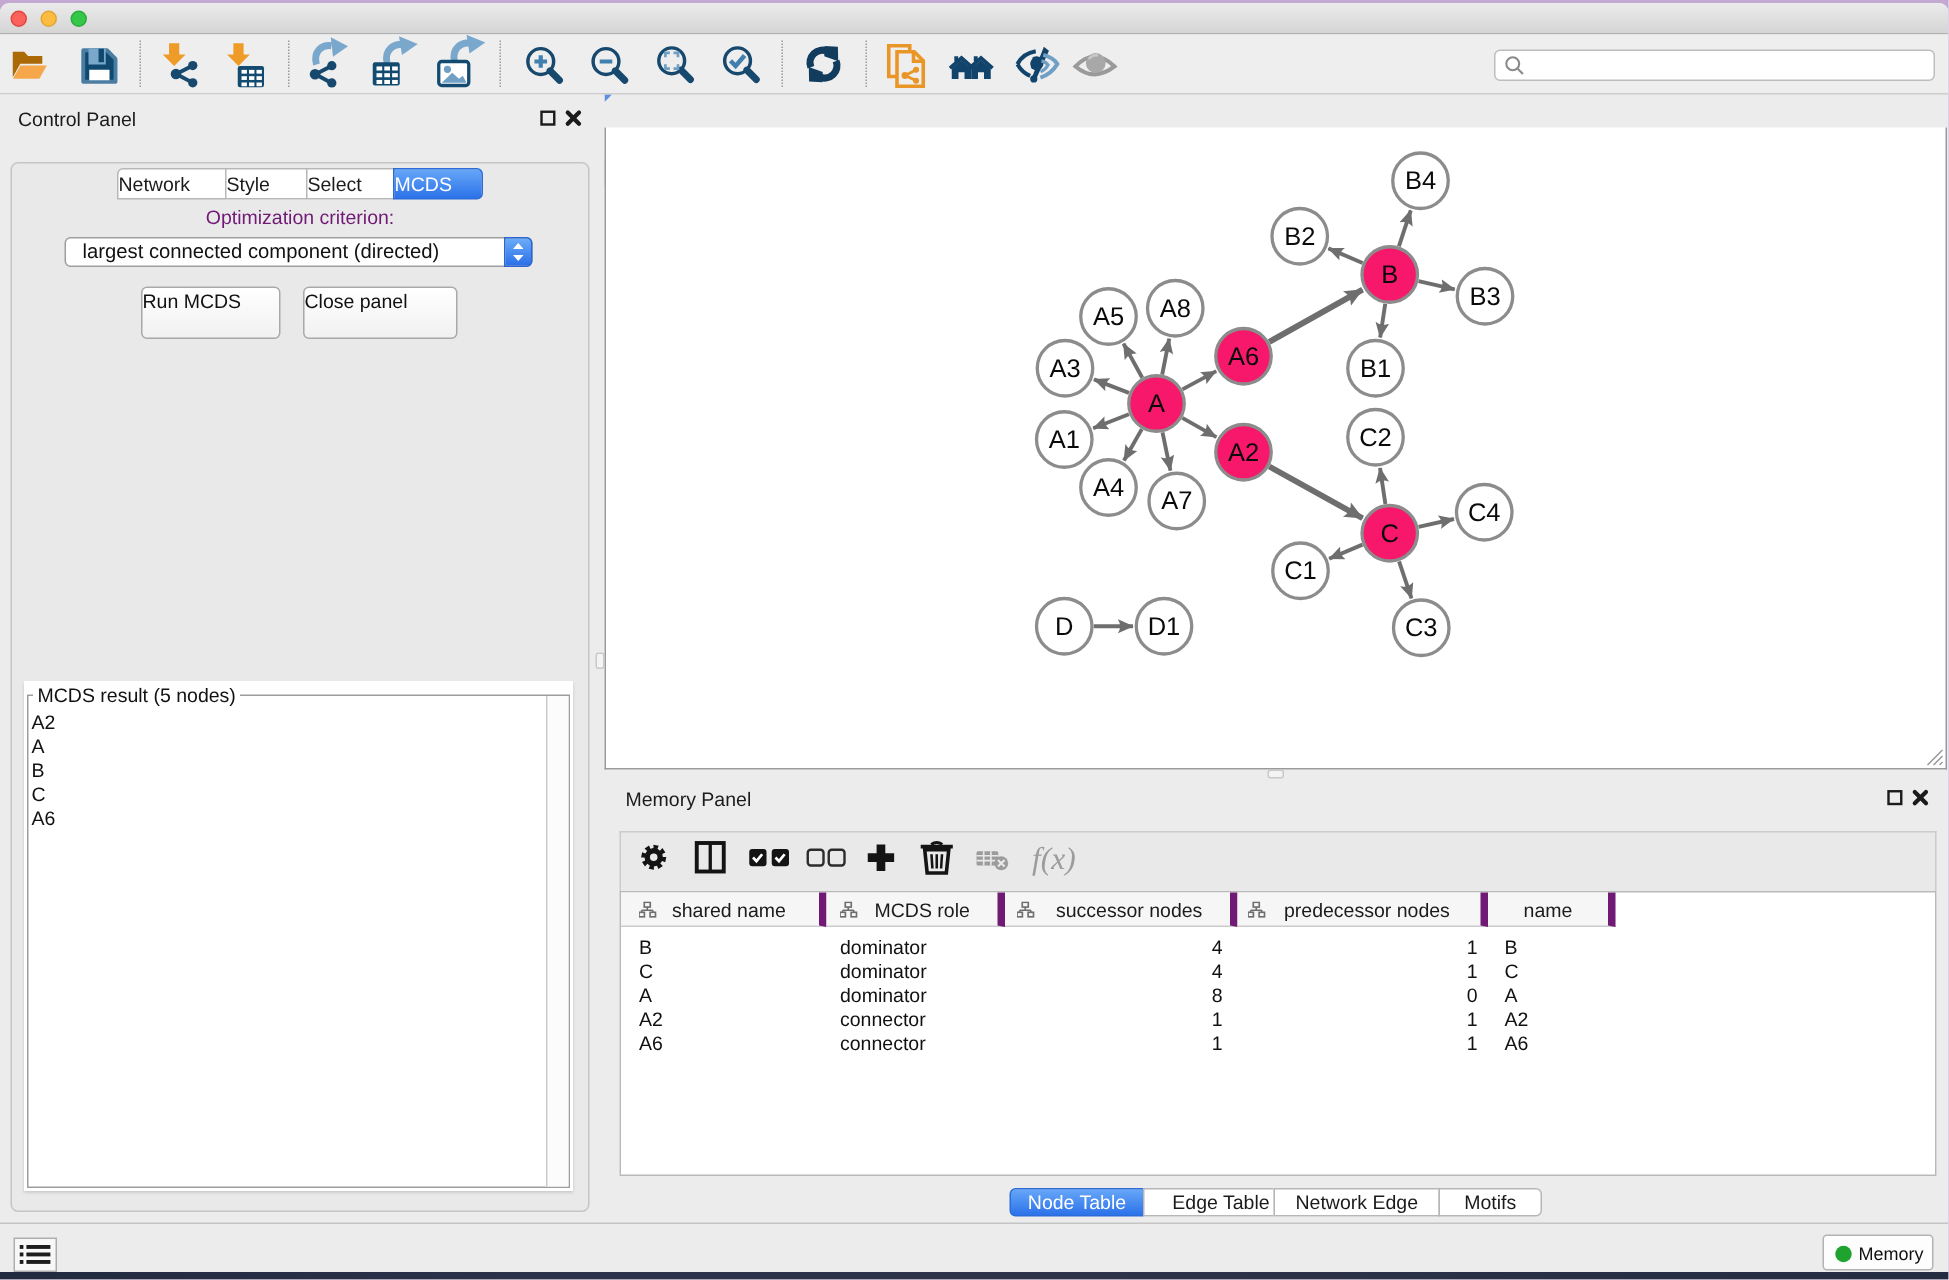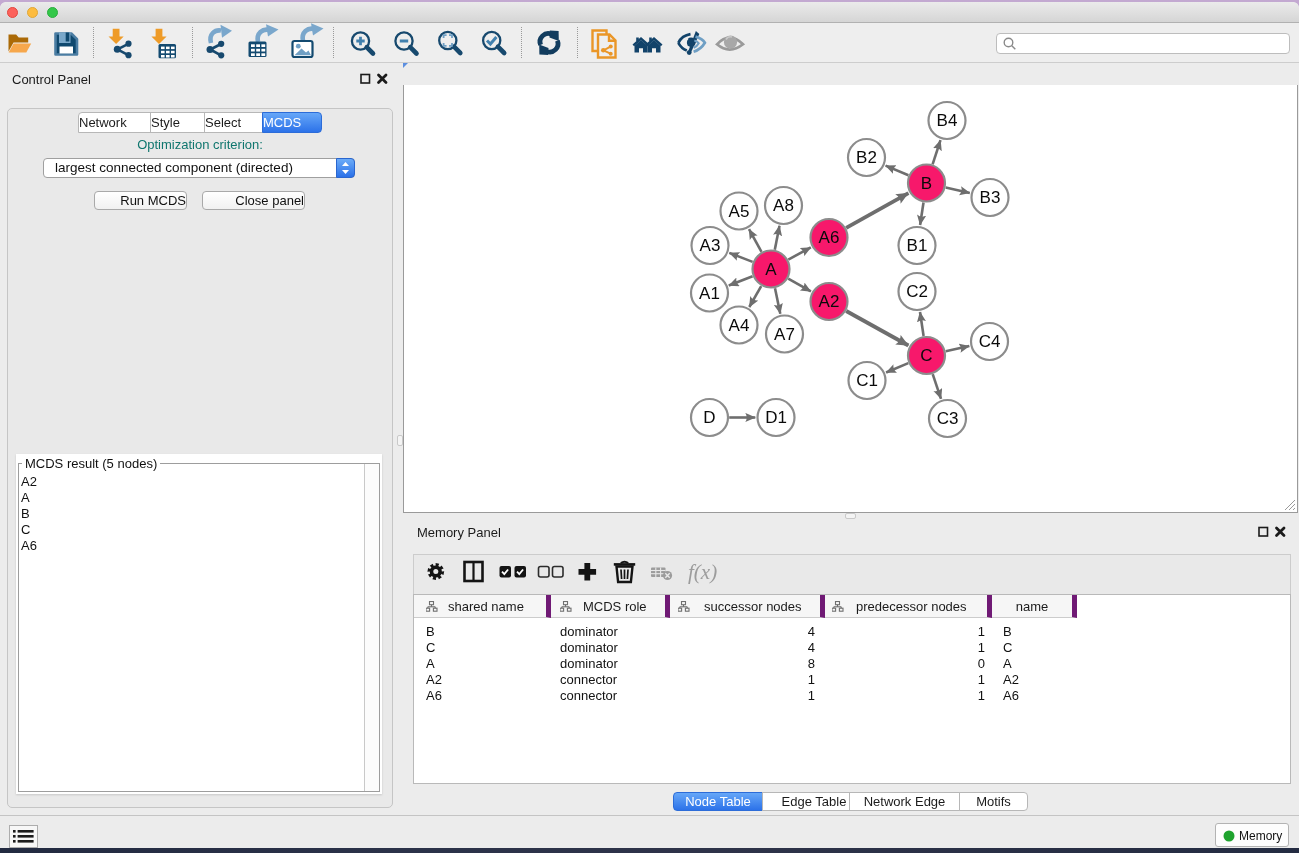--- a/index.html
+++ b/index.html
@@ -10,24 +10,24 @@
 #titlebar .ttl { position:absolute; left:0; right:0; top:3px; text-align:center; font-size:13px; color:#4a4a4a; }
 .tl { position:absolute; width:11px; height:11px; border-radius:50%; }
 #toolbar { position:absolute; left:0; top:21px; width:1299px; height:40px; background:#eeeeee; border-bottom:1px solid #cdcdcd; }
 .tsep { position:absolute; top:4px; height:31px; width:0; border-left:1px dotted #9a9a9a; }
 #search { position:absolute; left:996px; top:10px; width:294px; height:21px; background:#fff; border:1px solid #bdbdbd; border-radius:4px; }
 #leftpanel { position:absolute; left:0; top:61px; width:401px; height:754px; background:#ececec; }
 #cp-title { position:absolute; left:12px; top:9px; font-size:13px; color:#1b1b1b; }
 .tab { position:absolute; top:33px; height:21px; background:#fff; border:1px solid #b7b7b7; color:#1b1b1b; text-align:left; line-height:19px; font-size:13px;margin-top:16px; }
 .tab.sel { background:linear-gradient(#66a7f8,#2c72e9); color:#fff; border:1px solid #2c6cd8; }
 #cp-box { position:absolute; left:7px; top:45px; width:386px; height:700px; background:#e9e9e9; border:1px solid #c5c5c5; border-radius:5px; }
-#optlabel { position:absolute; left:0; width:400px; top:74px; text-align:center; font-size:13px; color:#0f766e; }
+#optlabel { position:absolute; left:0; width:400px; top:74px; text-align:center; font-size:13px; color:#701a75; }
 #dropdown { position:absolute; left:43px; top:95px; width:312px; height:20px; background:#fff; border:1px solid #9f9f9f; border-radius:4px; font-size:13.5px; color:#111; line-height:18px; padding-left:11px; }
 #dd-step { position:absolute; right:-1px; top:-1px; width:19px; height:20px; background:linear-gradient(#6cacf8,#2a70e8); border-radius:0 4px 4px 0; border:1px solid #2a66cf; }
-.btn { position:absolute; height:19px; background:linear-gradient(#ffffff,#f1f1f1); border:1px solid #a9a9a9; border-radius:4px; font-size:13px; color:#111; text-align:right; line-height:17px; }
+.btn { position:absolute; height:35px; background:linear-gradient(#ffffff,#f1f1f1); border:1px solid #a9a9a9; border-radius:4px; font-size:13px; color:#111; text-align:left; line-height:17px; }
 #mcds-group { position:absolute; left:16px; top:391px; width:366px; height:340px; background:#fff; box-shadow:0 1px 2px rgba(0,0,0,0.15); }
 #mcds-border { position:absolute; left:2px; top:9px; right:2px; bottom:2px; border:1px solid #9d9d9d; }
 #mcds-title { position:absolute; left:6px; top:2px; background:#fff; padding:0 3px; font-size:13px; color:#111; }
 #mcds-list { position:absolute; left:5px; top:20px; font-size:13px; color:#111; line-height:16px; }
 #mcds-scroll { position:absolute; right:3px; top:10px; bottom:3px; width:15px; background:#fcfcfc; border-left:1px solid #c9c9c9; }
 #netwin { position:absolute; left:403px; top:61px; width:895px; height:450px; }
 #net-titlebar { position:absolute; left:0; top:0; width:895px; height:22px; background:linear-gradient(#f1f1f1,#d4d4d4); border:1px solid #a6a6a6; border-radius:5px 5px 0 0;margin-top:39px; }
 #net-title { position:absolute; left:0; right:0; top:4px; text-align:center; font-size:13px; color:#2f2f2f; }
 #net-canvas { position:absolute; left:0; top:22px; width:895px; height:428px; background:#fff; border:1px solid #9a9a9a; border-top:none; }
 #tp-title { position:absolute; left:417px; top:523px; font-size:13px; color:#1b1b1b; }

